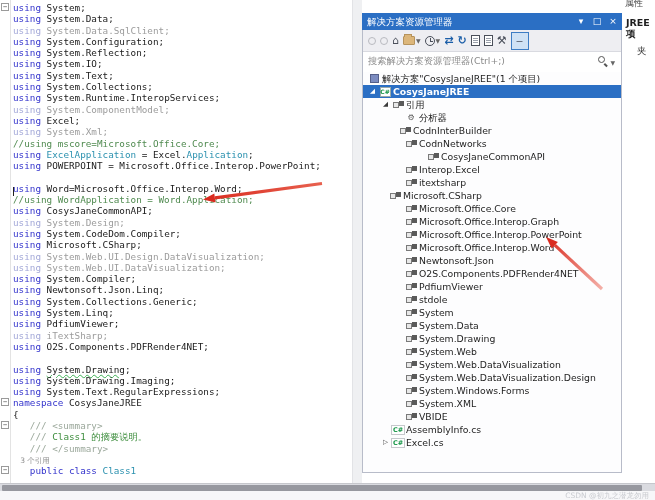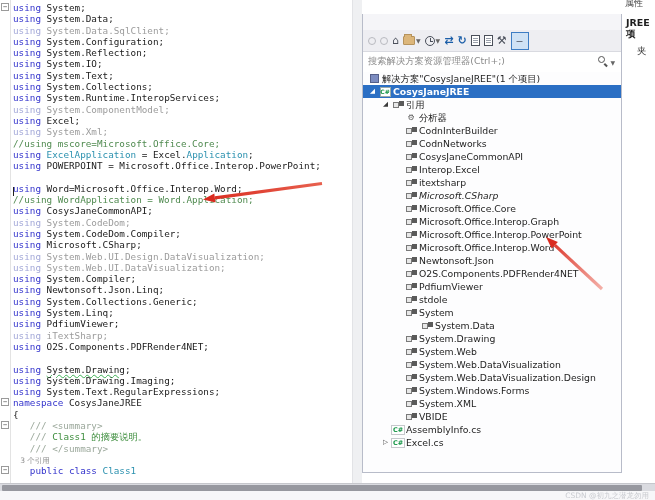--- a/index.html
+++ b/index.html
@@ -105,21 +105,21 @@
         <div class="code-line"><span class="r-grkw">using </span><span class="r-gr">System.ComponentModel;</span></div>
         <div class="code-line"><span class="r-kw">using </span><span class="r-pl">Excel;</span></div>
         <div class="code-line"><span class="r-grkw">using </span><span class="r-gr">System.Xml;</span></div>
         <div class="code-line"><span class="r-cm">//using mscore=Microsoft.Office.Core;</span></div>
         <div class="code-line"><span class="r-kw">using </span><span class="r-ty">ExcelApplication</span><span class="r-pl"> = Excel.</span><span class="r-ty">Application</span><span class="r-pl">;</span></div>
         <div class="code-line"><span class="r-kw">using </span><span class="r-pl">POWERPOINT = Microsoft.Office.Interop.PowerPoint;</span></div>
         <div class="code-line"><span class="r-pl"></span></div>
         <div class="code-line"><span class="r-kw">using </span><span class="r-pl">Word=Microsoft.Office.Interop.Word;</span></div>
         <div class="code-line"><span class="r-cm">//using WordApplication = Word.Application;</span></div>
         <div class="code-line"><span class="r-kw">using </span><span class="r-pl">CosysJaneCommonAPI;</span></div>
-        <div class="code-line"><span class="r-grkw">using </span><span class="r-gr">System.CodeDom;</span></div>
+        <div class="code-line"><span class="r-grkw">using </span><span class="r-gr">System.Design;</span></div>
         <div class="code-line"><span class="r-kw">using </span><span class="r-pl">System.CodeDom.Compiler;</span></div>
         <div class="code-line"><span class="r-kw">using </span><span class="r-pl">Microsoft.CSharp;</span></div>
         <div class="code-line"><span class="r-grkw">using </span><span class="r-gr">System.Web.UI.Design.DataVisualization;</span></div>
         <div class="code-line"><span class="r-grkw">using </span><span class="r-gr">System.Web.UI.DataVisualization;</span></div>
         <div class="code-line"><span class="r-kw">using </span><span class="r-pl">System.Compiler;</span></div>
         <div class="code-line"><span class="r-kw">using </span><span class="r-pl">Newtonsoft.Json.Linq;</span></div>
         <div class="code-line"><span class="r-kw">using </span><span class="r-pl">System.Collections.Generic;</span></div>
         <div class="code-line"><span class="r-kw">using </span><span class="r-pl">System.Linq;</span></div>
         <div class="code-line"><span class="r-kw">using </span><span class="r-pl">PdfiumViewer;</span></div>
         <div class="code-line"><span class="r-grkw">using </span><span class="r-gr">iTextSharp;</span></div>
@@ -135,20 +135,28 @@
         <div class="code-line"><span class="r-dcm">   /// &lt;/summary&gt;</span></div>
         <div class="code-line"><span class="r-cl">   3 个引用</span></div>
         <div class="code-line"><span class="fold">−</span><span class="r-kw">   public class </span><span class="r-ty">Class1</span></div>
       </div>
     <div id="caret"></div>
   </div>
 
   <div id="gap"></div>
 
   <div id="panel">
+    <div id="panel-title" style="background: rgb(43, 111, 196);">
+      <span>解决方案资源管理器</span>
+      <span class="tbtns">
+        <span class="tbtn">▾</span>
+        <span class="tbtn">□</span>
+        <span class="tbtn">×</span>
+      </span>
+    </div>
     <div id="toolbar">
         <span class="tb">
           <span class="o"></span>
         </span>
         <span class="tb">
           <span class="o"></span>
         </span>
         <span class="tb">⌂</span>
         <span class="tb">
           <span class="shape-folder"></span>
@@ -195,56 +203,56 @@
           </span>
           <span class="tlabel">引用</span>
         </div>
         <div class="trow" style="padding-left: 30px;">
           <span class="tcaret"></span>
           <span class="ticon">
             <span class="ic-an">⚙</span>
           </span>
           <span class="tlabel">分析器</span>
         </div>
-        <div class="trow" style="padding-left: 30px;">
+        <div class="trow" style="padding-left: 24px;">
           <span class="tcaret"></span>
           <span class="ticon">
             <span class="ic-ref"></span>
           </span>
           <span class="tlabel">CodnInterBuilder</span>
         </div>
         <div class="trow" style="padding-left: 30px;">
           <span class="tcaret"></span>
           <span class="ticon">
             <span class="ic-ref"></span>
           </span>
           <span class="tlabel">CodnNetworks</span>
         </div>
-        <div class="trow" style="padding-left: 30px;">
+        <div class="trow" style="padding-left: 30px; margin-left: 22px;">
           <span class="tcaret"></span>
           <span class="ticon">
             <span class="ic-ref"></span>
           </span>
           <span class="tlabel">CosysJaneCommonAPI</span>
         </div>
         <div class="trow" style="padding-left: 30px;">
           <span class="tcaret"></span>
           <span class="ticon">
             <span class="ic-ref"></span>
           </span>
           <span class="tlabel">Interop.Excel</span>
         </div>
         <div class="trow" style="padding-left: 30px;">
           <span class="tcaret"></span>
           <span class="ticon">
             <span class="ic-ref"></span>
           </span>
           <span class="tlabel">itextsharp</span>
         </div>
-        <div class="trow" style="padding-left: 30px; font-style: italic;">
+        <div class="trow" style="padding-left: 14px;">
           <span class="tcaret"></span>
           <span class="ticon">
             <span class="ic-ref"></span>
           </span>
           <span class="tlabel">Microsoft.CSharp</span>
         </div>
         <div class="trow" style="padding-left: 30px;">
           <span class="tcaret"></span>
           <span class="ticon">
             <span class="ic-ref"></span>
@@ -300,21 +308,21 @@
           </span>
           <span class="tlabel">stdole</span>
         </div>
         <div class="trow" style="padding-left: 30px;">
           <span class="tcaret"></span>
           <span class="ticon">
             <span class="ic-ref"></span>
           </span>
           <span class="tlabel">System</span>
         </div>
-        <div class="trow" style="padding-left: 46px;">
+        <div class="trow" style="padding-left: 30px;">
           <span class="tcaret"></span>
           <span class="ticon">
             <span class="ic-ref"></span>
           </span>
           <span class="tlabel">System.Data</span>
         </div>
         <div class="trow" style="padding-left: 30px;">
           <span class="tcaret"></span>
           <span class="ticon">
             <span class="ic-ref"></span>

